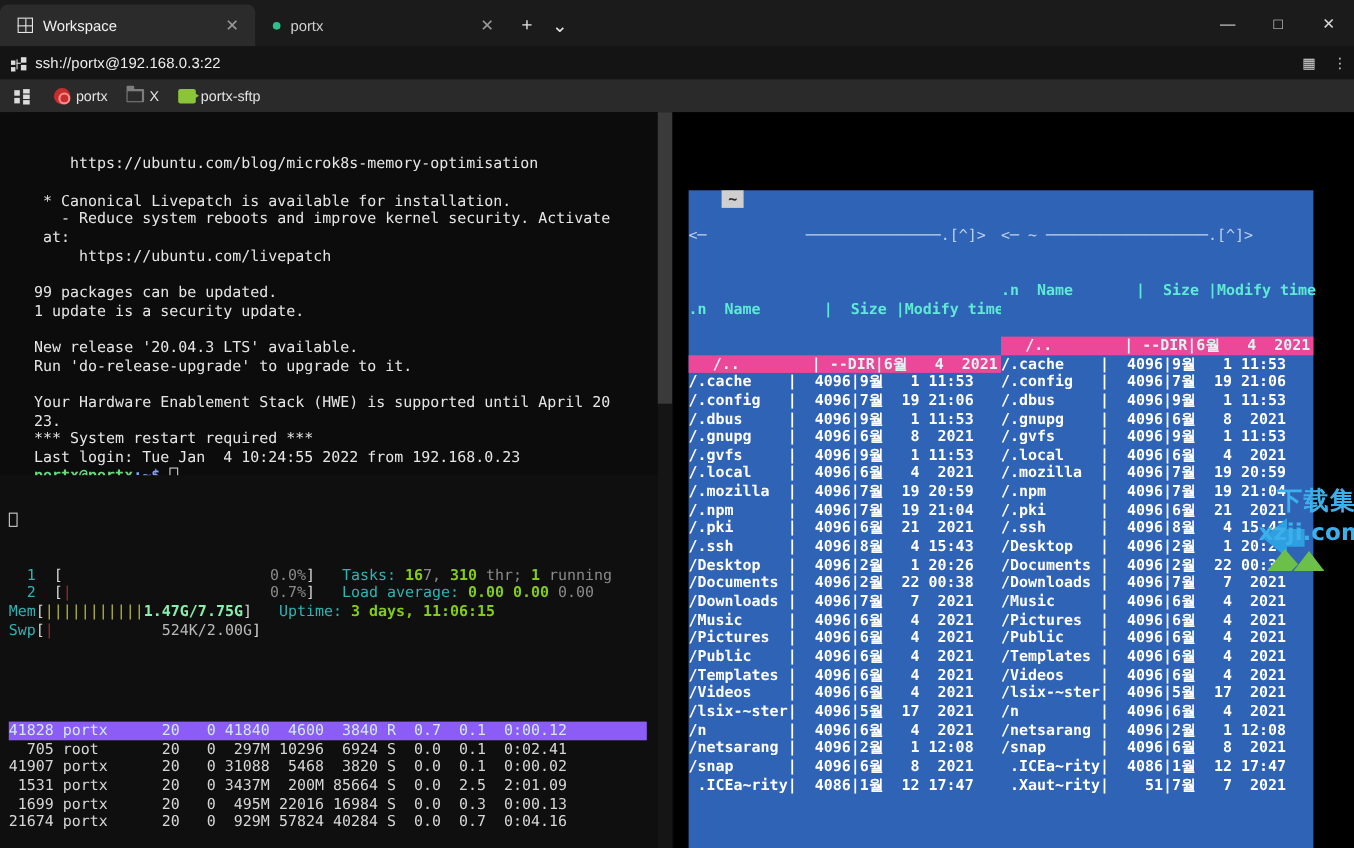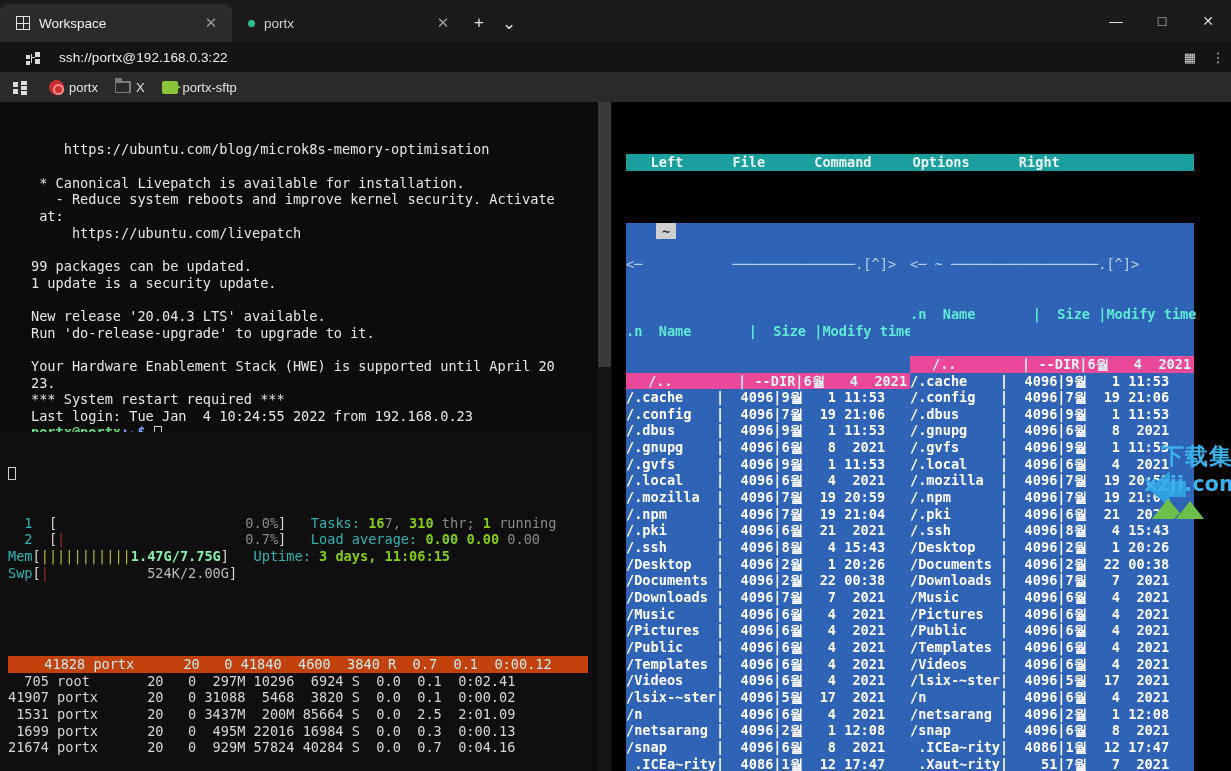--- a/index.html
+++ b/index.html
@@ -40,21 +40,21 @@
     color: #e0e0e0; font-size: 17px; cursor: pointer;
   }
   #wincontrols { position: absolute; right: 0; top: 0; height: 42px; display: flex; }
   #wincontrols div {
     width: 46px; height: 42px; display: flex; align-items:center; justify-content:center;
     color: #d8d8d8; font-size: 14px; cursor: pointer;
   }
   
   #addrbar {
     height: 30px; background: #141414; display: flex; align-items: center;
-    padding-left: 26px; gap: 19px; position: relative;
+    padding-left: 10px; gap: 8px; position: relative;
   }
   #addrbar .addrtext { color: #ededed; font-size: 13.5px; letter-spacing: .1px; }
   #addrbar .right-ic {
     position: absolute; right: 0; top: 0; height: 30px; display: flex; align-items: center; gap: 2px;
   }
   #addrbar .right-ic span {
     width: 26px; text-align: center; color: #d0d0d0; font-size: 13px; cursor: pointer;
   }
   
   #sesbar {
@@ -107,21 +107,21 @@
   #htop .mem-txt { color: #86efac; font-weight: bold; }
   #htop .swp-txt { color: #b8b8b8; }
   #htop .bracket { color: #d6d6d6; }
   #htop .red-tick { color: #9c2b2b; }
   #ps-head {
     background: #4d7a13; color: #d8e8c0; display: inline-block;
     width: 580px; white-space: pre; font-weight: bold;
   }
   #ps-head .selcol { background: #1fa5a5; color: #e8f5f5; }
   .ps-row { width: 580px; display: block; white-space: pre; }
-  .ps-row.sel { background: #c2410c; color: #cfeaea; text-align: center; }
+  .ps-row.sel { background: #8b5cf6; color: #cfeaea; }
 
   
   #rightpane { width: 619px; position: relative; background: #000000; }
   #mc {
     position: absolute; left: 14px; top: 2px; width: 580px; height: 669px;
     color: #d0d0d0;
   }
   #mc-menubar {
     background: #1b9e9e; color: #e8f5f5; width: 568px; white-space: pre; display:block;
     font-weight: bold;
@@ -240,21 +240,20 @@
       <div id="htop-meters"><div><span class="hdr">  1  </span><span class="bracket">[</span><span class="barnum">                       0.0%</span><span class="bracket">]</span>   <span class="hdr">Tasks:</span> <span class="val-white">16</span><span class="val-gray">7,</span> <span class="val-white">310</span> <span class="val-gray">thr;</span> <span class="val-white">1</span> <span class="val-gray">running</span></div><div><span class="hdr">  2  </span><span class="bracket">[</span><span class="red-tick">|</span><span class="barnum">                      0.7%</span><span class="bracket">]</span>   <span class="hdr">Load average:</span> <span class="val-white">0.00</span> <span class="val-white">0.00</span> <span class="val-gray">0.00</span></div><div><span class="hdr">Mem</span><span class="bracket">[</span><span class="mem-bar">|||||||||||</span><span class="mem-txt">1.47G/7.75G</span><span class="bracket">]</span>   <span class="hdr">Uptime:</span> <span class="val-white">3 days,</span> <span class="val-white">11:06:15</span></div><div><span class="hdr">Swp</span><span class="bracket">[</span><span class="red-tick">|</span><span class="swp-txt">            524K/2.00G</span><span class="bracket">]</span></div></div>
       <div style="height:8px"></div>
       <div id="ps-body"><div class="ps-row sel">41828 portx      20   0 41840  4600  3840 R  0.7  0.1  0:00.12</div><div class="ps-row">  705 root       20   0  297M 10296  6924 S  0.0  0.1  0:02.41</div><div class="ps-row">41907 portx      20   0 31088  5468  3820 S  0.0  0.1  0:00.02</div><div class="ps-row"> 1531 portx      20   0 3437M  200M 85664 S  0.0  2.5  2:01.09</div><div class="ps-row"> 1699 portx      20   0  495M 22016 16984 S  0.0  0.3  0:00.13</div><div class="ps-row">21674 portx      20   0  929M 57824 40284 S  0.0  0.7  0:04.16</div></div>
       
     </div>
   </div>
 
   <div id="rightpane">
     <div id="mc" class="term">
 
-      <div id="mc-menubar">   Left      File      Command     Options      Right</div>
 
       <div class="mc-panels">
 
         
         <div class="mc-panel">
           <div class="mc-frameline">&lt;─           ───────────────.[^]&gt;</div>
           <div class="path-tag">~</div>
           <div class="mc-colhead">.n  Name       |  Size |Modify time</div>
           <div id="mc-left-rows"><div class="mc-row sel">/..        | --DIR|6월   4  2021</div><div class="mc-row">/.cache    |  4096|9월   1 11:53</div><div class="mc-row">/.config   |  4096|7월  19 21:06</div><div class="mc-row">/.dbus     |  4096|9월   1 11:53</div><div class="mc-row">/.gnupg    |  4096|6월   8  2021</div><div class="mc-row">/.gvfs     |  4096|9월   1 11:53</div><div class="mc-row">/.local    |  4096|6월   4  2021</div><div class="mc-row">/.mozilla  |  4096|7월  19 20:59</div><div class="mc-row">/.npm      |  4096|7월  19 21:04</div><div class="mc-row">/.pki      |  4096|6월  21  2021</div><div class="mc-row">/.ssh      |  4096|8월   4 15:43</div><div class="mc-row">/Desktop   |  4096|2월   1 20:26</div><div class="mc-row">/Documents |  4096|2월  22 00:38</div><div class="mc-row">/Downloads |  4096|7월   7  2021</div><div class="mc-row">/Music     |  4096|6월   4  2021</div><div class="mc-row">/Pictures  |  4096|6월   4  2021</div><div class="mc-row">/Public    |  4096|6월   4  2021</div><div class="mc-row">/Templates |  4096|6월   4  2021</div><div class="mc-row">/Videos    |  4096|6월   4  2021</div><div class="mc-row">/lsix-~ster|  4096|5월  17  2021</div><div class="mc-row">/n         |  4096|6월   4  2021</div><div class="mc-row">/netsarang |  4096|2월   1 12:08</div><div class="mc-row">/snap      |  4096|6월   8  2021</div><div class="mc-row"> .ICEa~rity|  4086|1월  12 17:47</div></div>
           

